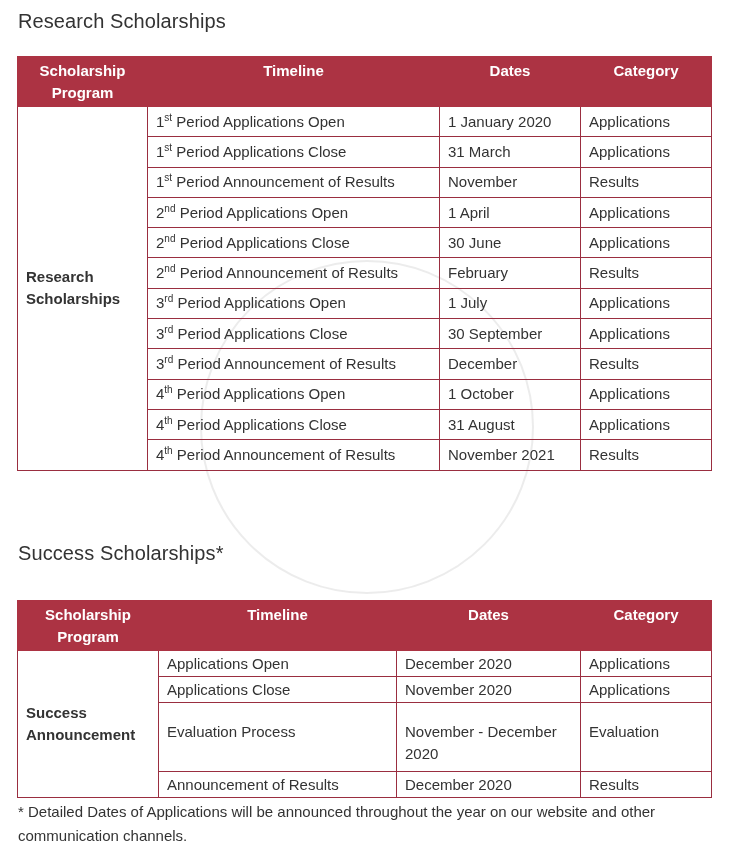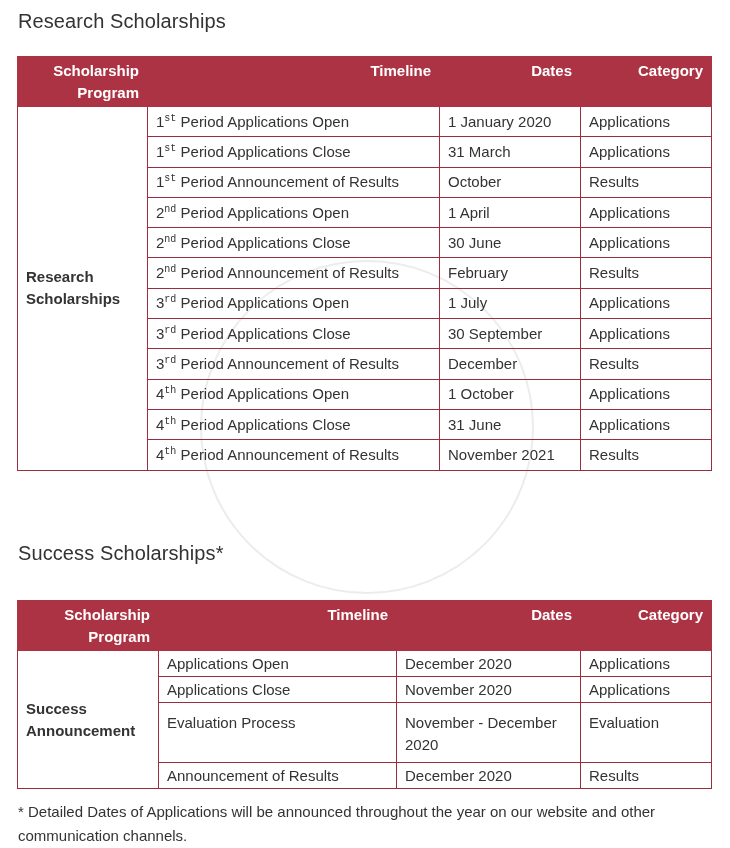--- a/index.html
+++ b/index.html
@@ -15,37 +15,37 @@
   }
   #t1-title { top: 10px; }
   #t2-title { top: 542px; }
   table.sched {
     position: absolute; left: 17px; width: 694px;
     border-collapse: collapse; table-layout: fixed;
     font-size: 15px;
   }
   table.sched th {
     background: #ac3343; color: #ffffff; font-weight: bold;
-    text-align: right; vertical-align: top;
+    text-align: center; vertical-align: top;
     padding: 3px 8px 2px 8px; line-height: 22px; font-size: 15px;
     border: 1px solid #ac3343;
   }
   table.sched td {
     border: 1px solid #9a2e40; padding: 0 8px; height: 29px;
     line-height: 22px; vertical-align: middle; color: #333333;
   }
   table.sched td.prog {
     font-weight: bold; vertical-align: middle;
   }
-  sup { font-size: 10px; line-height: 0; vertical-align: super; font-family: Liberation Mono, monospace; }
+  sup { font-size: 10px; line-height: 0; vertical-align: super; }
   #t1 { top: 56px; }
   #t1 td { height: 29.3px; }
   #t2 { top: 600px; }
   #t2 td { height: 25px; }
-  #t2 td.tall { height: 50px; vertical-align: top; padding-top: 9px; }
+  #t2 td.tall { height: 50px; vertical-align: top; padding-top: 18px; }
   .footnote {
     position: absolute; left: 18px; top: 800px; width: 700px;
     font-size: 15px; line-height: 24px; color: #333333; margin: 0;
   }
   .watermark {
     position: absolute; left: 200px; top: 260px; width: 330px; height: 330px;
     border-radius: 50%; border: 2px solid rgba(200,200,200,0.35);
     pointer-events: none;
   }
 </style>
@@ -78,21 +78,21 @@
         <td>1 January 2020</td>
         <td>Applications</td>
       </tr>
       <tr>
         <td><span>1</span><sup>st</sup><span> </span><span>Period Applications Close</span></td>
         <td>31 March</td>
         <td>Applications</td>
       </tr>
       <tr>
         <td><span>1</span><sup>st</sup><span> </span><span>Period Announcement of Results</span></td>
-        <td>October</td>
+        <td>November</td>
         <td>Results</td>
       </tr>
       <tr>
         <td><span>2</span><sup>nd</sup><span> </span><span>Period Applications Open</span></td>
         <td>1 April</td>
         <td>Applications</td>
       </tr>
       <tr>
         <td><span>2</span><sup>nd</sup><span> </span><span>Period Applications Close</span></td>
         <td>30 June</td>
@@ -118,21 +118,21 @@
         <td>December</td>
         <td>Results</td>
       </tr>
       <tr>
         <td><span>4</span><sup>th</sup><span> </span><span>Period Applications Open</span></td>
         <td>1 October</td>
         <td>Applications</td>
       </tr>
       <tr>
         <td><span>4</span><sup>th</sup><span> </span><span>Period Applications Close</span></td>
-        <td>31 June</td>
+        <td>31 August</td>
         <td>Applications</td>
       </tr>
       <tr>
         <td><span>4</span><sup>th</sup><span> </span><span>Period Announcement of Results</span></td>
         <td>November 2021</td>
         <td>Results</td>
       </tr>
     </tbody>
 </table>
 

